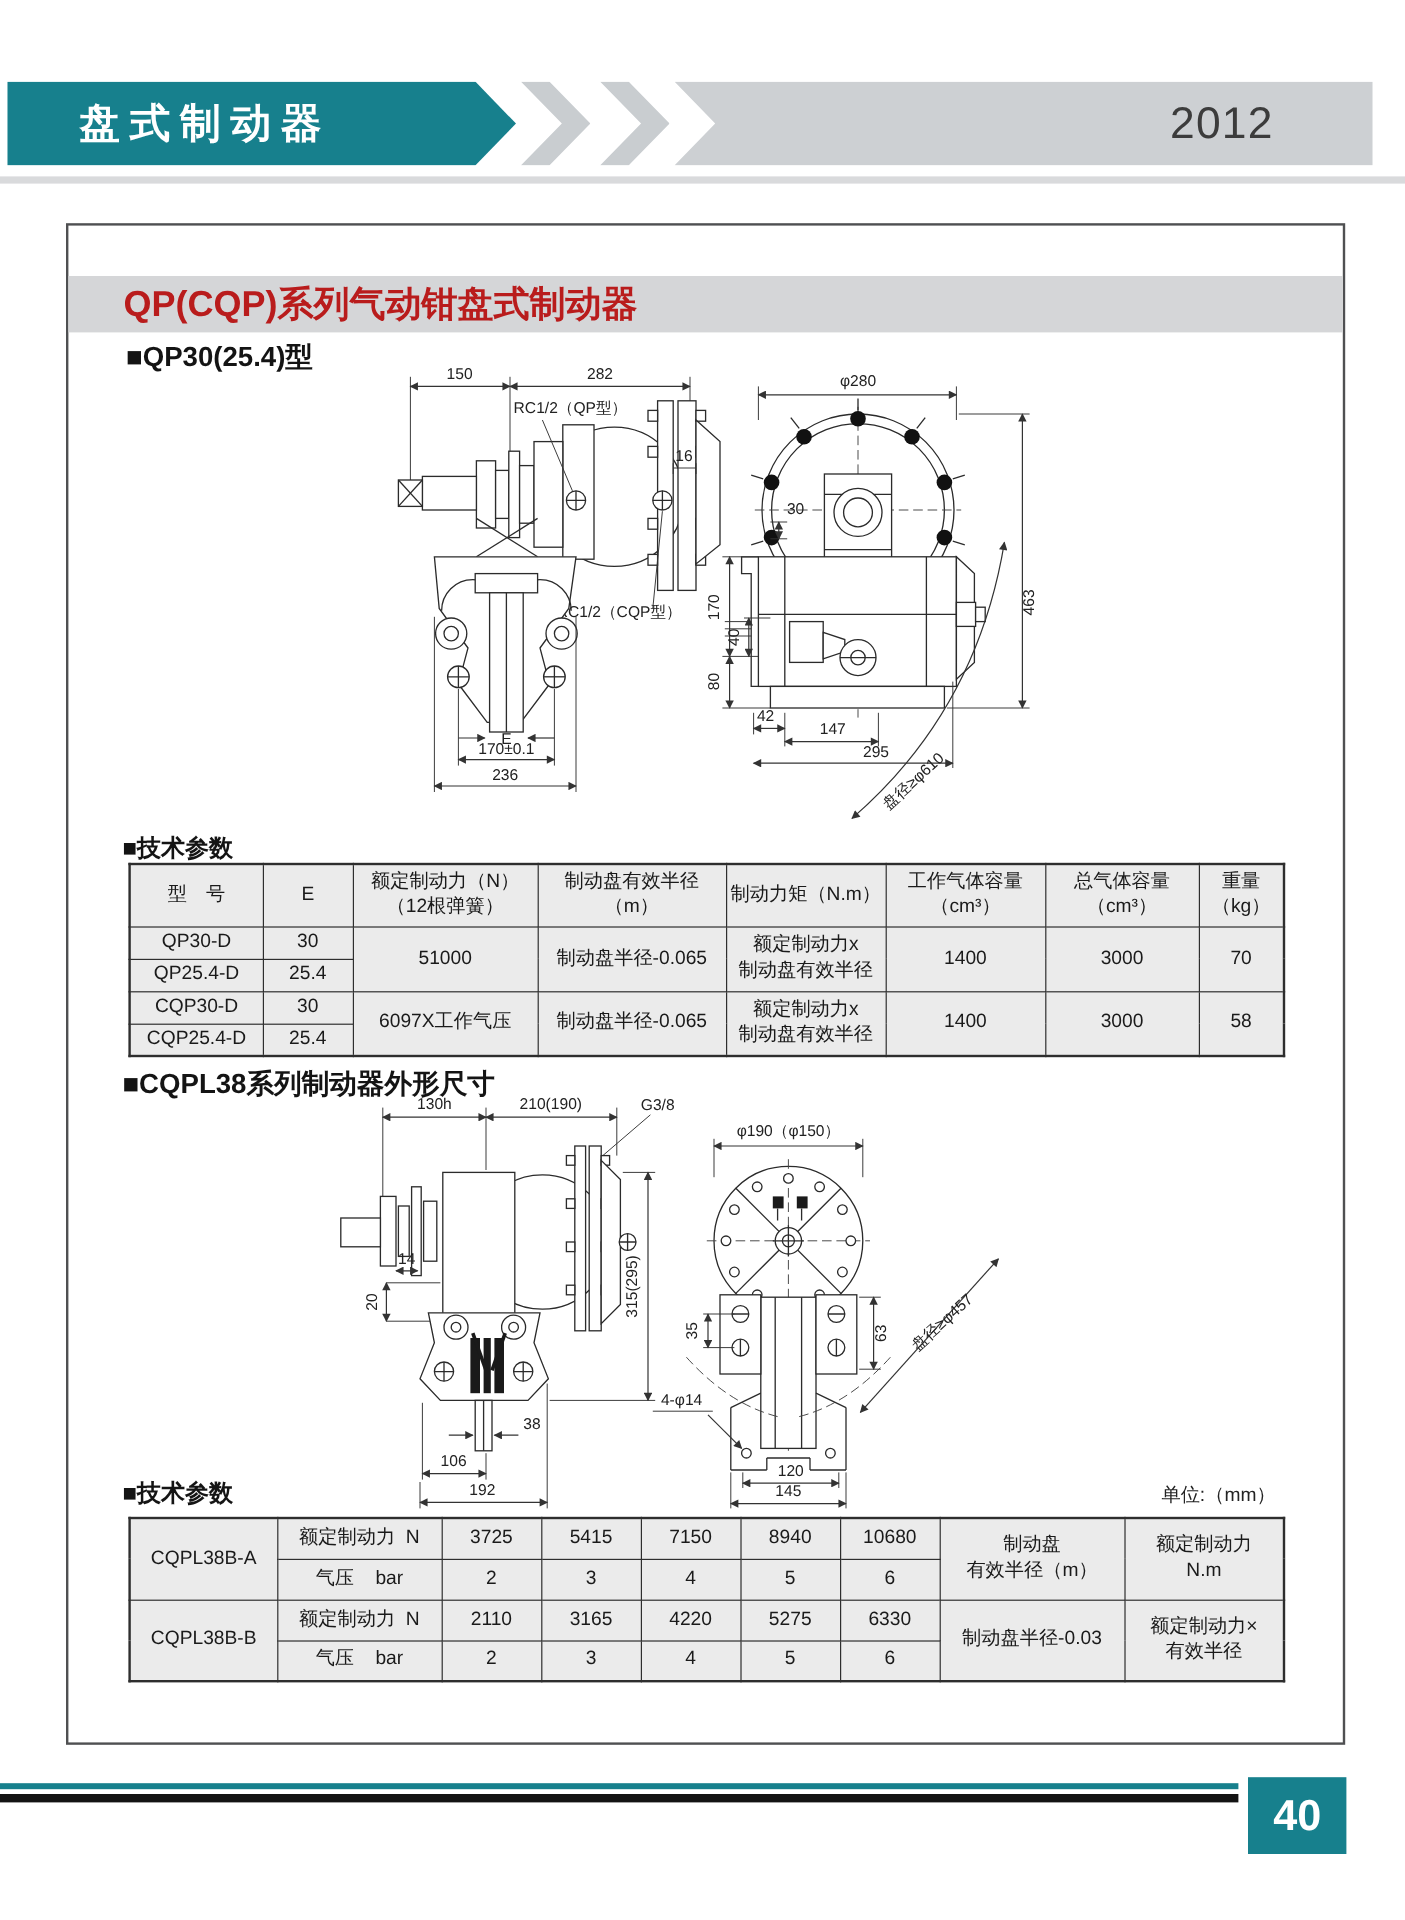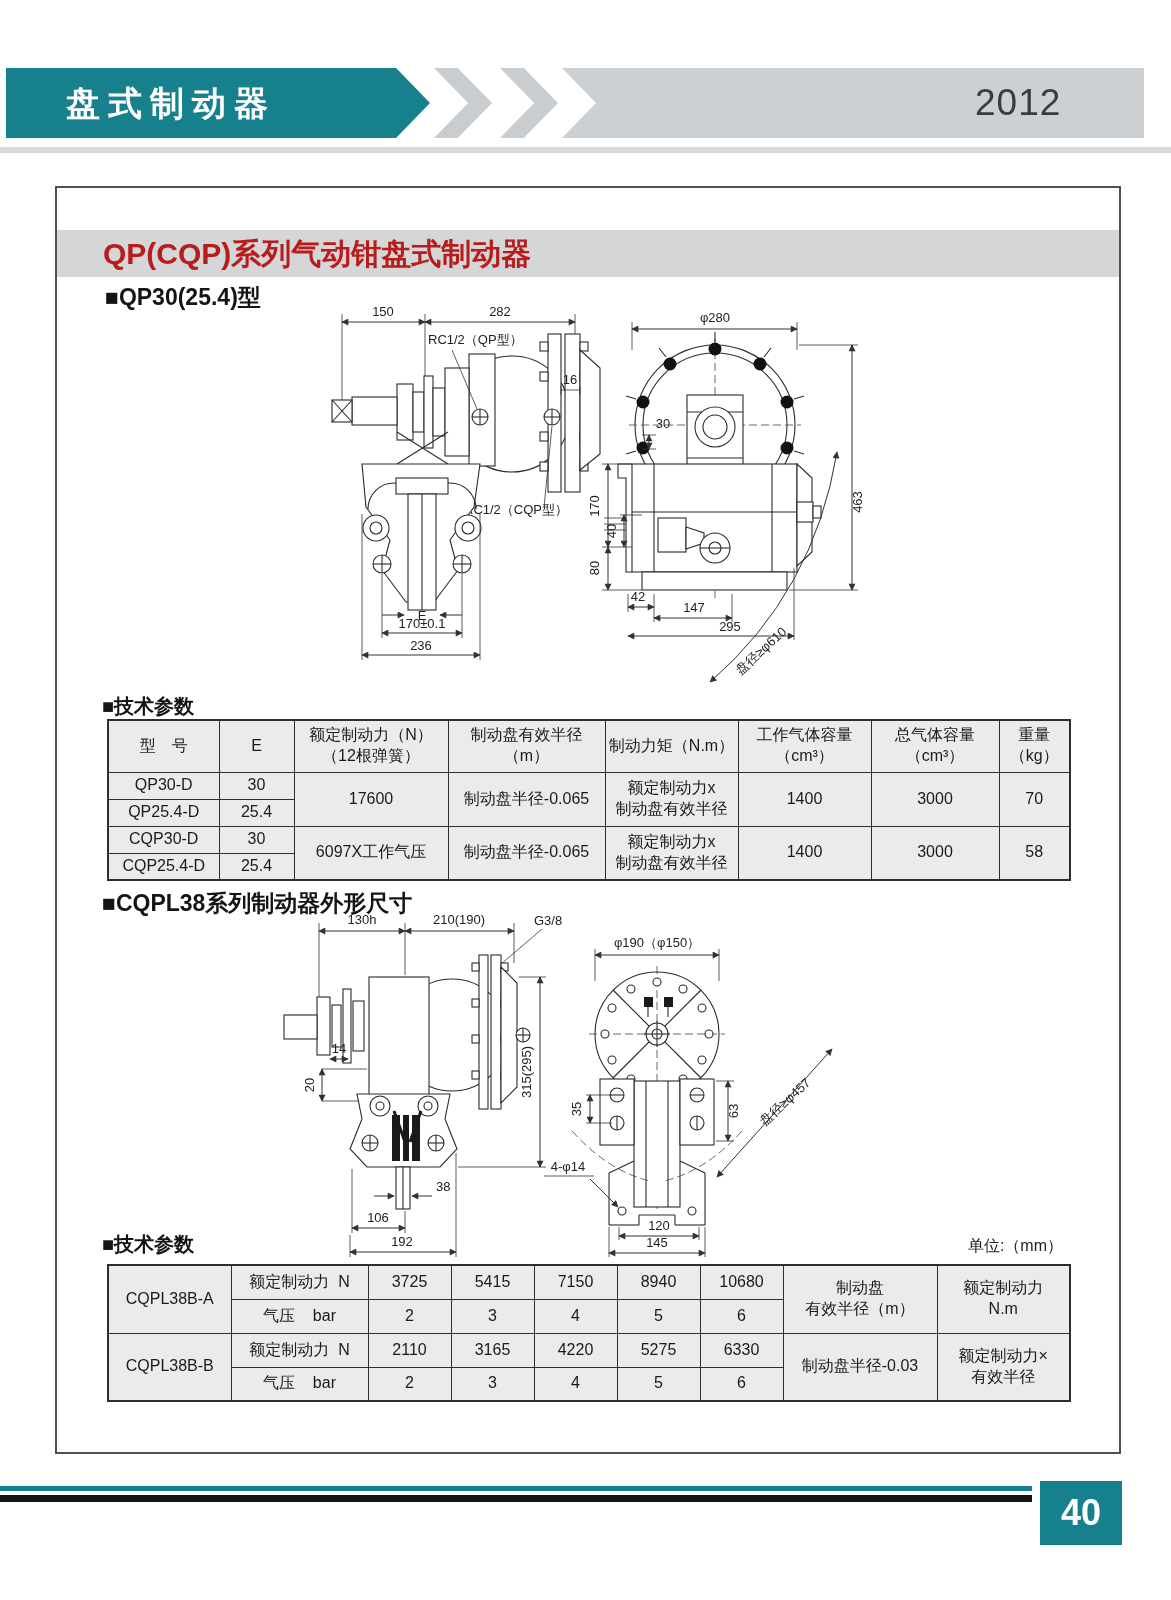--- a/index.html
+++ b/index.html
@@ -285,21 +285,21 @@
           <th>制动力矩（N.m）</th>
           <th>工作气体容量（cm³）</th>
           <th>总气体容量（cm³）</th>
           <th>重量（kg）</th>
         </tr>
       </thead>
       <tbody>
         <tr>
           <td>QP30-D</td>
           <td>30</td>
-          <td rowspan="2">17600</td>
+          <td rowspan="2">51000</td>
           <td rowspan="2">制动盘半径-0.065</td>
           <td rowspan="2">额定制动力x
 制动盘有效半径</td>
           <td rowspan="2">1400</td>
           <td rowspan="2">3000</td>
           <td rowspan="2">70</td>
         </tr>
         <tr>
           <td>QP25.4-D</td>
           <td>25.4</td>

